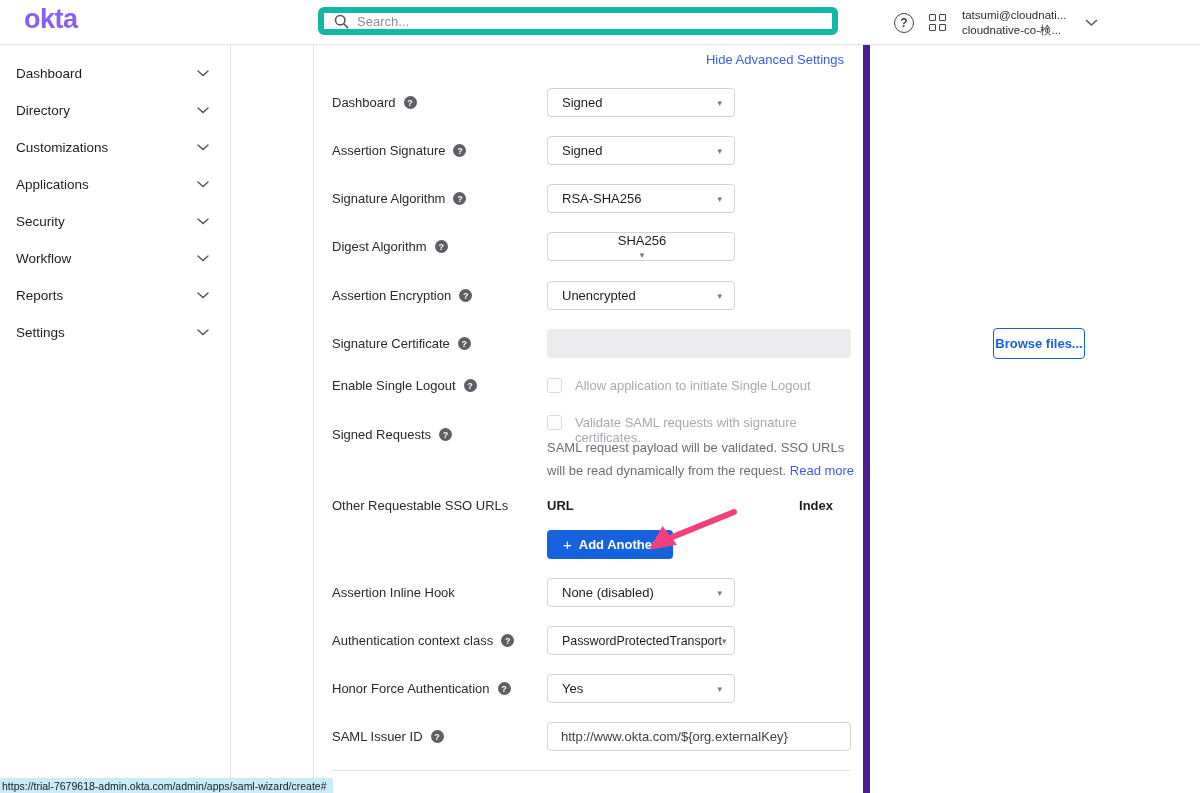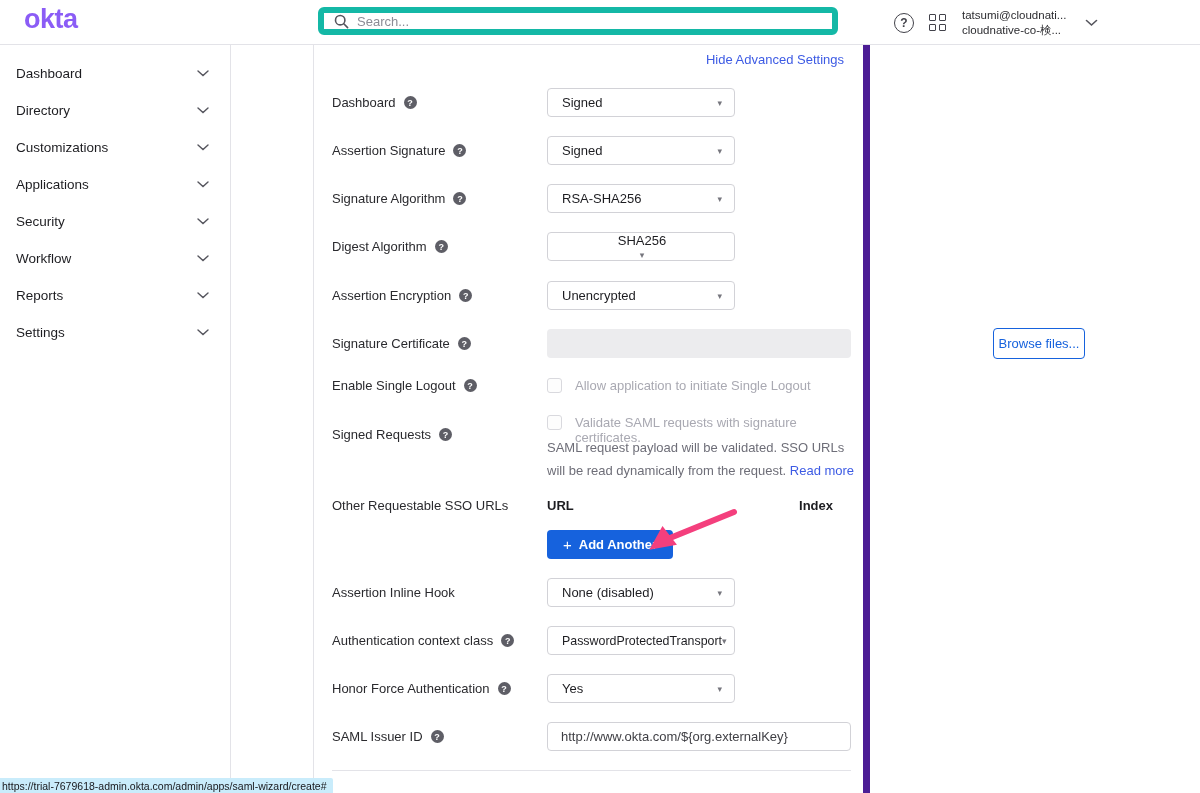--- a/index.html
+++ b/index.html
@@ -47,21 +47,21 @@
               font-size:9px; font-weight:bold; display:inline-flex; align-items:center;
               justify-content:center; cursor:pointer; flex:none; }
   .select { left:233px; width:188px; height:29px; border:1px solid #d2d2d7; border-radius:4px;
             background:#fff; display:flex; align-items:center; justify-content:space-between;
             padding:0 12px 0 14px; font-size:13px; color:#1d1d21; cursor:pointer; }
   .select .caret { color:#76767e; font-size:9px; }
 
   .file-field { left:233px; width:304px; height:29px; background:#ececee; border-radius:4px; }
   .browse-btn { left:446px; width:92px; height:31px; top:-1px; background:#fff;
                 border:1px solid #1662dd; border-radius:4px; color:#1662dd; font-size:13px;
-                font-weight:normal; display:flex; align-items:center; justify-content:center;
+                font-weight:bold; display:flex; align-items:center; justify-content:center;
                 cursor:pointer; }
 
   .chk-row { left:233px; display:flex; align-items:flex-start; gap:13px; }
   .chk { width:15px; height:15px; border:1px solid #d9d9de; border-radius:3px;
          background:#fdfdfd; flex:none; cursor:pointer; }
   .chk-label { font-size:13px; color:#a9a9b2; line-height:15px; }
 
   .note { left:233px; width:310px; font-size:13px; color:#6e6e78; line-height:23px; }
 
   .col-hdr { font-size:13px; font-weight:bold; color:#1d1d21; }

